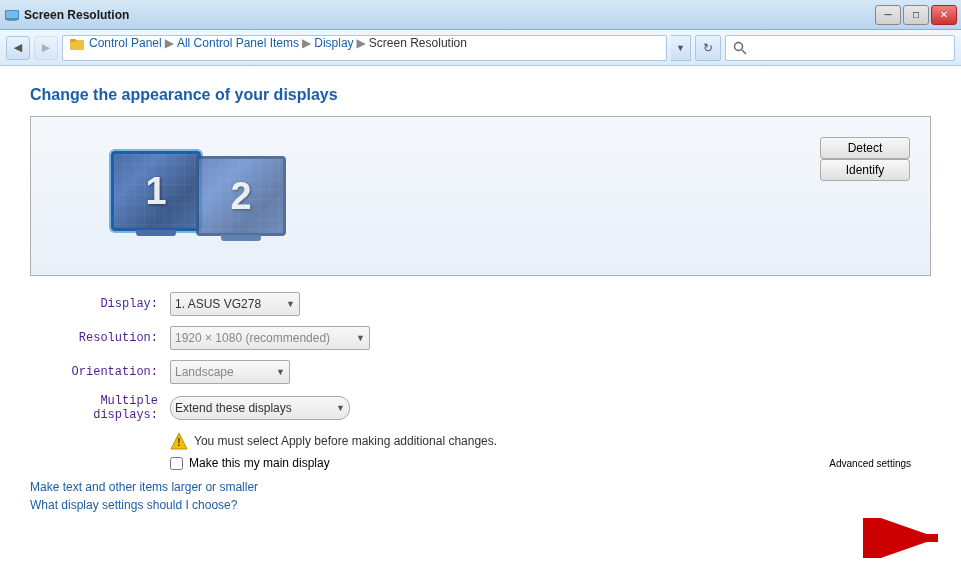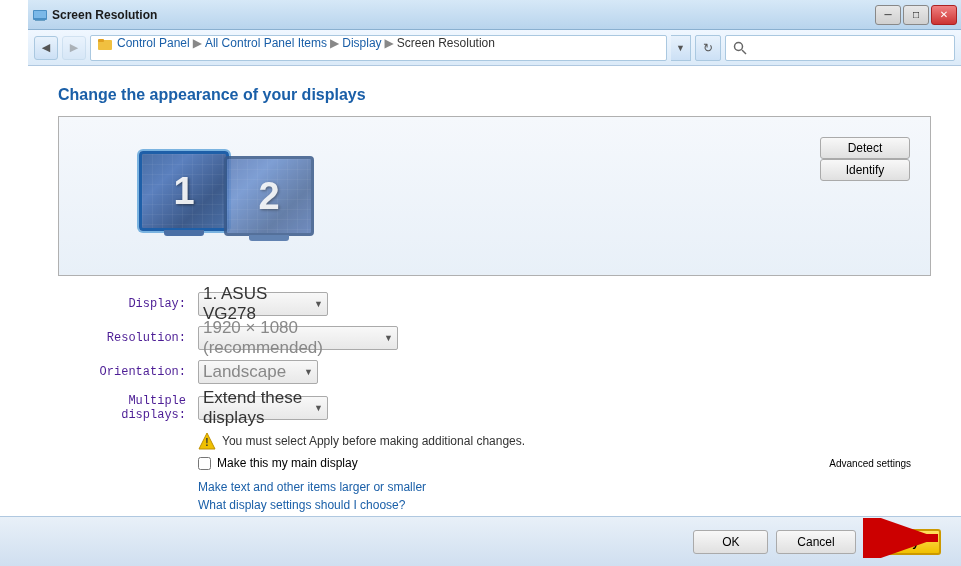--- a/index.html
+++ b/index.html
@@ -291,32 +291,33 @@
     .select-display {
       width: 130px;
     }
     .select-resolution {
       width: 200px;
     }
     .select-orientation {
       width: 120px;
     }
     .select-multiple {
-      width: 130px;
+      width: 180px;
       background: linear-gradient(to bottom, #f8f8f8, #e8e8e8);
+      border-radius: 11px;
     }
     .select-arrow {
       display: inline-block;
       margin-left: 6px;
       color: #555;
       font-size: 9px;
     }
     .select-text {
       flex: 1;
-      font-size: 17px;
+      font-size: 12px;
       color: #333;
     }
     .select-text.gray {
       color: #888;
     }
 
     
     .warning-row {
       display: flex;
       align-items: center;
@@ -415,21 +416,20 @@
       font-size: 36px;
       font-weight: bold;
       pointer-events: none;
     }
 
     .window-wrapper {
       position: relative;
       width: 961px;
       height: 566px;
       background: #fff;
-      padding-left: 28px;
     }
   </style>
 </head>
 <body>
 
 <div class="window-wrapper">
 
   <div class="title-bar">
     <div class="title-bar-left">
       <svg class="title-bar-icon" viewBox="0 0 16 16">
@@ -540,32 +540,27 @@
     </div>
 
     <div style="display:flex; align-items:center; margin-bottom:10px;">
       <div class="checkbox-row" style="margin: 0; margin-left: 140px; flex: 1;">
         <input type="checkbox" id="mainDisplay" style="">
         <label for="mainDisplay">Make this my main display</label>
       </div>
       <a class="link-text" style="margin-right: 20px;">Advanced settings</a>
     </div>
 
-    <div class="links-section" style="margin-left: 140px;">
+    <div class="links-section" style="">
       <a class="link-text" style="display:block; margin-bottom:4px;">Make text and other items larger or smaller</a>
       <a class="link-text" style="display:block;">What display settings should I choose?</a>
     </div>
 
   </div>
 
-  <div class="button-bar">
-    <button class="ok-btn">OK</button>
-    <button class="cancel-btn">Cancel</button>
-    <button class="apply-btn">Apply</button>
-  </div>
 
   <div class="red-arrow" style="display:flex; align-items:center; position:absolute; bottom:8px; right:8px; pointer-events:none;">
     <svg width="90" height="40" viewBox="0 0 90 40">
       <defs>
         <marker id="arrowhead" markerWidth="10" markerHeight="7" refX="10" refY="3.5" orient="auto">
           <polygon points="0 0, 10 3.5, 0 7" fill="#cc0000"></polygon>
         </marker>
       </defs>
       <line x1="5" y1="20" x2="75" y2="20" stroke="#cc0000" stroke-width="8" marker-end="url(#arrowhead)"></line>
     </svg>

